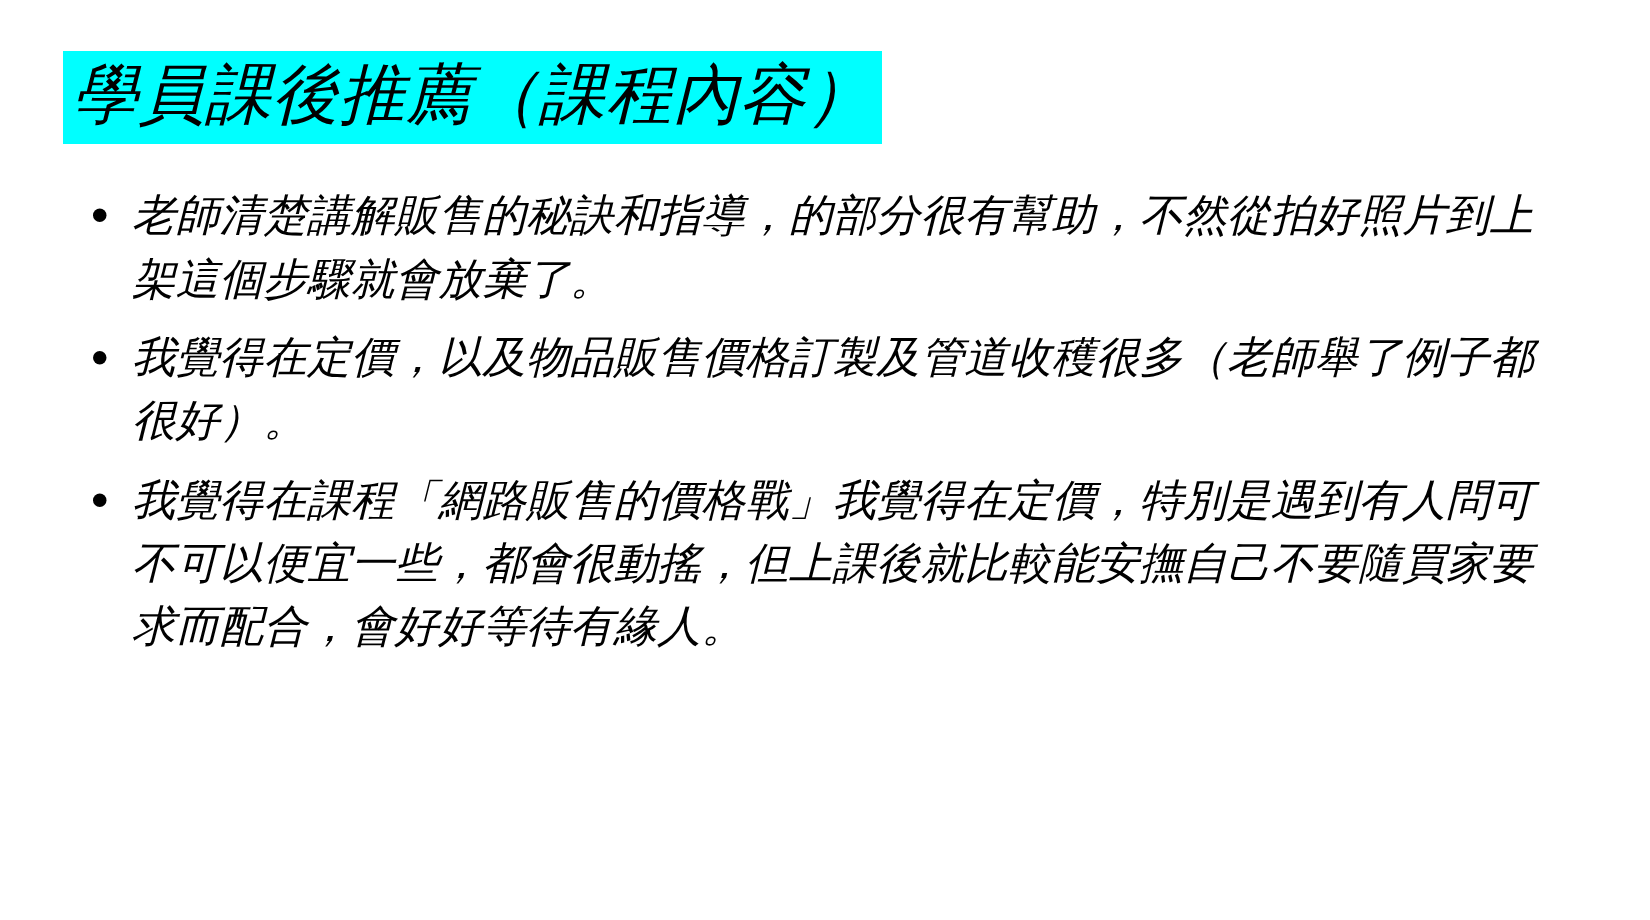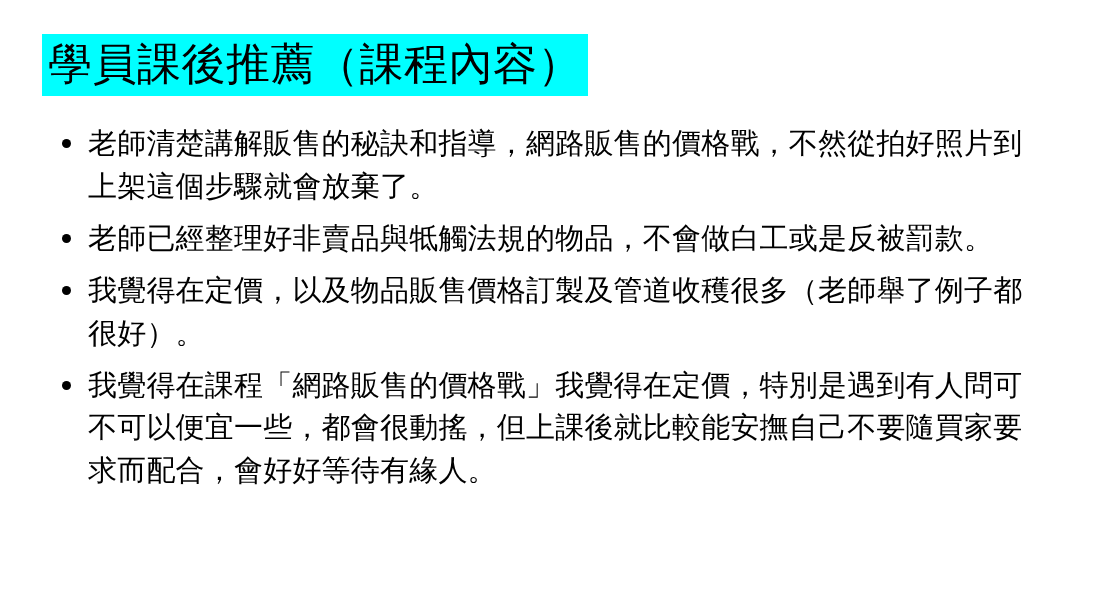--- a/index.html
+++ b/index.html
@@ -13,20 +13,21 @@
     font-family: "DejaVu Sans", "Liberation Sans", sans-serif;
     color: #000000;
     overflow: hidden;
   }
   .slide {
     position: relative;
     width: 1100px;
     height: 613px;
     box-sizing: border-box;
     padding: 34px 40px 0 40px;
+    font-style: italic;
   }
   .slide-title {
     display: inline-block;
     font-size: 44px;
     line-height: 1.28;
     font-weight: 400;
     letter-spacing: 0.5px;
     background: #00ffff;
     padding: 2px 6px 4px 6px;
     margin: 0 0 0 2px;
@@ -62,24 +63,21 @@
 </style>
 </head>
 <body>
 
 <div class="slide">
 
   <h1 class="slide-title">學員課後推薦（課程內容）</h1>
 
   <ul class="bullet-list">
     <li class="bullet-item">
-      <span class="bullet-text">老師清楚講解販售的秘訣和指導，網路販售的價格戰，不然從拍好照片到上架這個步驟就會放棄了。</span>
-    </li>
-    <li class="bullet-item">
-      <span class="bullet-text">老師已經整理好非賣品與牴觸法規的物品，不會做白工或是反被罰款。</span>
+      <span class="bullet-text">老師清楚講解販售的秘訣和指導，的部分很有幫助，不然從拍好照片到上架這個步驟就會放棄了。</span>
     </li>
     <li class="bullet-item">
       <span class="bullet-text">我覺得在定價，以及物品販售價格訂製及管道收穫很多（老師舉了例子都很好）。</span>
     </li>
     <li class="bullet-item">
       <span class="bullet-text">我覺得在課程「網路販售的價格戰」我覺得在定價，特別是遇到有人問可不可以便宜一些，都會很動搖，但上課後就比較能安撫自己不要隨買家要求而配合，會好好等待有緣人。</span>
     </li>
   </ul>
 
 </div>

